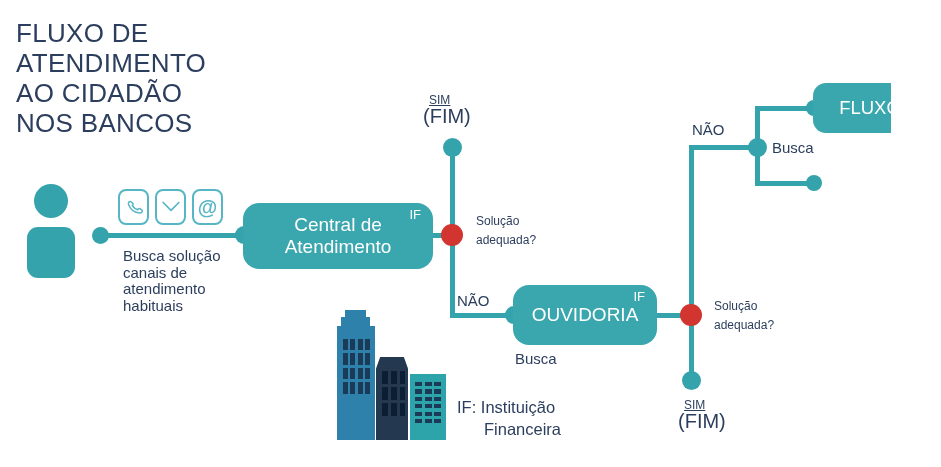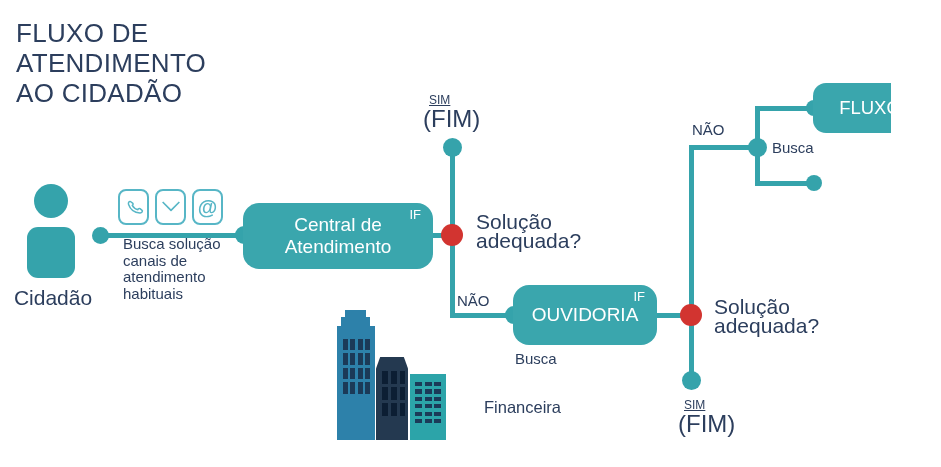--- a/index.html
+++ b/index.html
@@ -17,29 +17,29 @@
 
   .title{position:absolute;left:16px;top:18px;font-size:26px;line-height:30px;
          font-weight:300;letter-spacing:.3px;color:var(--navy);}
 
   .node{position:absolute;background:var(--teal-box);color:#fff;border-radius:16px;
         display:flex;align-items:center;justify-content:center;text-align:center;
         font-size:19px;line-height:22px;}
   .corner-if{position:absolute;top:5px;right:12px;font-size:13px;line-height:13px;color:#fff;}
 
   .small-label{position:absolute;font-size:15px;color:var(--navy);}
-  .question{position:absolute;font-size:21px;line-height:19px;color:var(--navy);}
+  .question{position:absolute;font-size:12px;line-height:19px;color:var(--navy);}
   .sim{position:absolute;font-size:12px;color:var(--navy);text-decoration:underline;}
-  .fim{position:absolute;font-size:24px;color:var(--navy);}
+  .fim{position:absolute;font-size:20px;color:var(--navy);}
 
   
   .person-head{position:absolute;left:34px;top:184px;width:34px;height:34px;border-radius:50%;background:var(--teal);}
   .person-body{position:absolute;left:27px;top:227px;width:48px;height:51px;border-radius:11px;background:var(--teal);}
   .citizen-label{position:absolute;left:8px;top:286px;width:90px;text-align:center;font-size:21px;color:var(--navy);}
-  .note{position:absolute;left:123px;top:236px;font-size:15px;line-height:16.5px;color:var(--navy);}
+  .note{position:absolute;left:123px;top:248px;font-size:15px;line-height:16.5px;color:var(--navy);}
 
   
   .chan{position:absolute;top:189px;width:31px;height:36px;border:2.2px solid var(--icon-teal);
         border-radius:8px;display:flex;align-items:center;justify-content:center;color:var(--icon-teal);}
   .chan svg{display:block;}
   .at-glyph{font-size:20px;font-weight:bold;line-height:20px;}
 
   
   .bld{position:absolute;}
   .b1-t1{left:345px;top:310px;width:21px;height:8px;background:var(--building-blue);}
@@ -66,20 +66,21 @@
 </style>
 </head>
 <body>
 
 <div id="canvas">
 
   <div class="title">
     <div>FLUXO DE</div>
     <div>ATENDIMENTO</div>
     <div>AO CIDADÃO</div>
+    <div>NOS BANCOS</div>
   </div>
 
   <div class="line" style="left:100px;top:232.5px;width:143px;height:5px;"></div>
   <div class="line" style="left:430px;top:232.5px;width:22px;height:5px;"></div>
   <div class="line" style="left:449.5px;top:147px;width:5px;height:170px;"></div>
   <div class="line" style="left:449.5px;top:312.5px;width:64px;height:5px;"></div>
   <div class="line" style="left:655px;top:312.5px;width:36px;height:5px;"></div>
   <div class="line" style="left:688.5px;top:147px;width:5px;height:233px;"></div>
   <div class="line" style="left:688.5px;top:144.5px;width:69px;height:5px;"></div>
   <div class="line" style="left:754.5px;top:106px;width:5px;height:77px;"></div>
@@ -93,21 +94,20 @@
   <div class="dot" style="left:806px;top:175px;width:16px;height:16px;"></div>
 
   <div class="dot" style="left:442.5px;top:137.5px;width:19px;height:19px;"></div>
   <div class="dot red" style="left:441px;top:224px;width:22px;height:22px;"></div>
   <div class="dot red" style="left:680px;top:304px;width:22px;height:22px;"></div>
   <div class="dot" style="left:681.5px;top:370.5px;width:19px;height:19px;"></div>
   <div class="dot" style="left:747.5px;top:137.5px;width:19px;height:19px;"></div>
 
   <div class="person-head"></div>
   <div class="person-body"></div>
-  <div class="citizen-label">Cidadão</div>
   <div class="note">
     <div>Busca solução</div>
     <div>canais de</div>
     <div>atendimento</div>
     <div>habituais</div>
   </div>
 
   <div class="chan" style="left:118px;">
     <svg width="20" height="20" viewBox="0 0 24 24">
       <path d="M6,8 C5.5,5.5 7.5,3.8 9,5.2 L11,7.2 C11.8,8 11.3,9.3 10.2,9.8 C11.2,12.4 13.6,14.8 16.2,15.8 C16.7,14.7 18,14.2 18.8,15 L20.8,17 C22.2,18.5 20.5,20.5 18,20 C12,18.8 7.2,14 6,8 Z" fill="none" stroke="currentColor" stroke-width="1.8" stroke-linejoin="round" transform="rotate(-8 12 12)"></path>
@@ -161,16 +161,17 @@
   <div class="bld b1-t1"></div>
   <div class="bld b1-t2"></div>
   <div class="bld b1"></div>
   <div class="bld b1w"></div>
   <div class="bld b2"></div>
   <div class="bld b2w"></div>
   <div class="bld b3"></div>
   <div class="bld b3w"></div>
 
   <div class="legend">
+    <div>IF: Instituição</div>
     <div class="l2">Financeira</div>
   </div>
 
 </div>
 
 </body></html>

